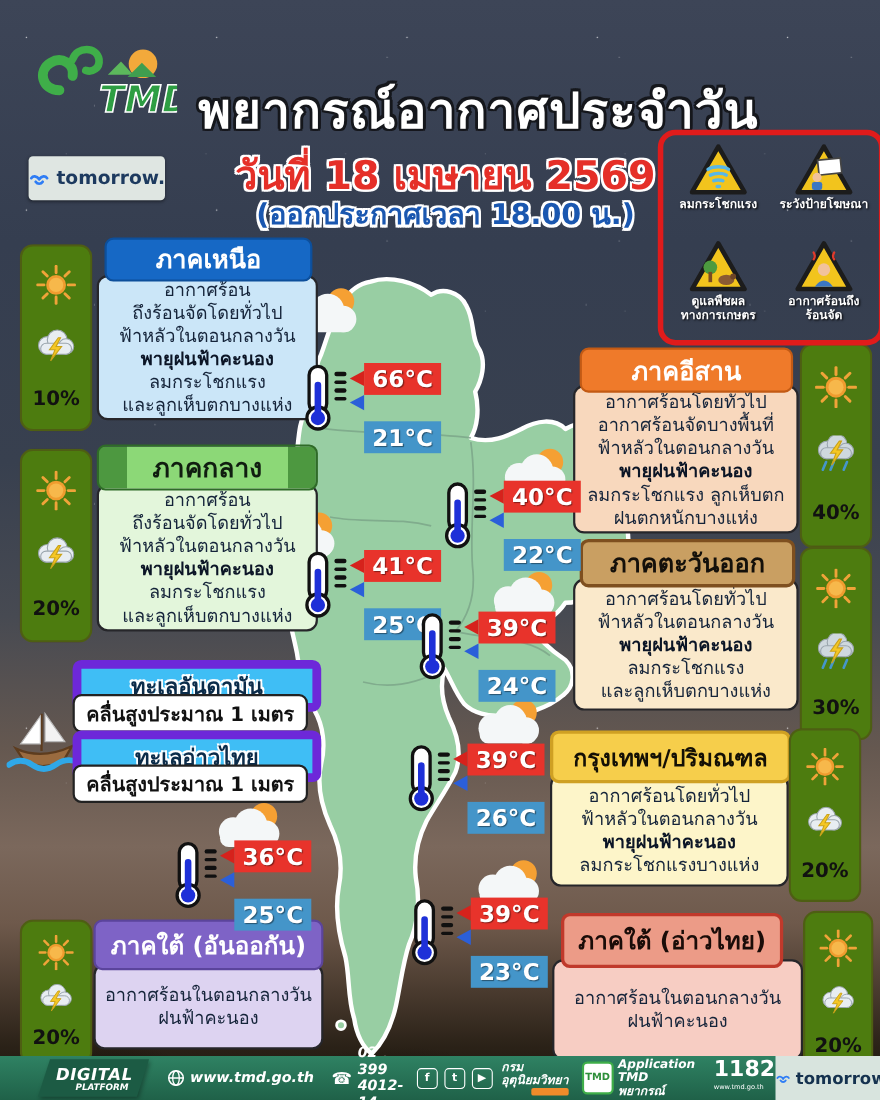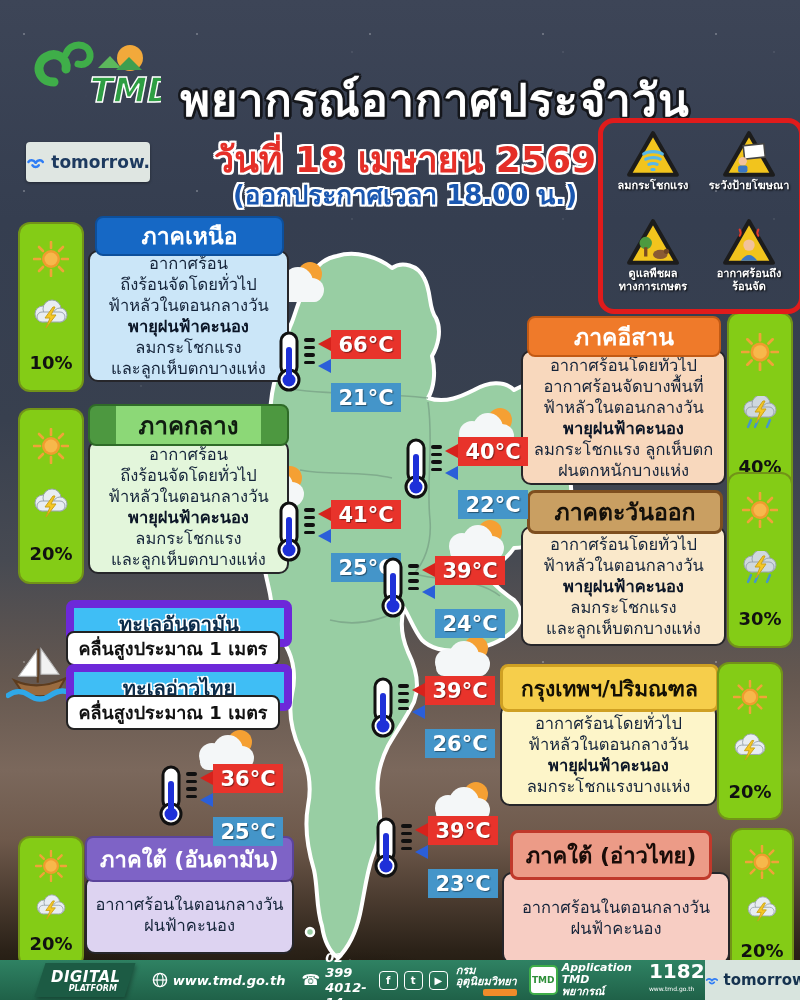--- a/index.html
+++ b/index.html
@@ -31,21 +31,21 @@
   .tomorrow-box{left:26px;top:142px;width:124px;height:40px;background:#dfe6e2;border-radius:4px;
     display:flex;align-items:center;justify-content:center;gap:6px;box-shadow:0 1px 3px rgba(0,0,0,.4);}
   .tomorrow-box span{font-weight:800;font-size:17px;color:#1d3a5f;}
   .tm-mark{width:22px;height:22px;}
   
   .warnbox{left:598px;top:118px;width:192px;height:176px;border:5px solid #e01b1b;border-radius:16px;
     display:grid;grid-template-columns:1fr 1fr;grid-template-rows:1fr 1fr;padding:6px 2px 4px;}
   .warn{display:flex;flex-direction:column;align-items:center;justify-content:flex-start;}
   .warn .lbl{color:#fff;font-weight:800;font-size:11px;line-height:13px;text-align:center;text-shadow:1px 1px 2px #000;}
   
-  .panel{background:#84cc16;border:2px solid rgba(80,40,30,.35);border-radius:12px;
+  .panel{background:#4d7c0f;border:2px solid rgba(80,40,30,.35);border-radius:12px;
     display:flex;flex-direction:column;align-items:center;justify-content:space-around;padding:6px 0;}
   .pct{font-weight:800;font-size:18px;color:#111;}
   .hdr{border-radius:8px;display:flex;align-items:center;justify-content:center;font-weight:800;z-index:5;}
   .bodybox{border:2px solid #26262a;border-radius:10px;z-index:4;display:flex;flex-direction:column;
     align-items:center;justify-content:center;text-align:center;}
   .bodybox div{font-size:16.5px;line-height:21px;color:#15243a;font-weight:500;}
   .bodybox div.b{font-weight:800;color:#0b1526;}
   
   .north-hdr{left:95px;top:216px;width:185px;height:36px;background:#1668c5;border:2px solid #0d4f9b;color:#fff;font-size:23px;}
   .north-body{left:88px;top:250px;width:197px;height:128px;background:#cbe6f8;}
@@ -386,21 +386,21 @@
 </div>
 
 <div class="abs hdr east-hdr">ภาคตะวันออก</div>
 <div class="abs bodybox east-body">
   <div>อากาศร้อนโดยทั่วไป</div>
   <div>ฟ้าหลัวในตอนกลางวัน</div>
   <div class="b">พายุฝนฟ้าคะนอง</div>
   <div>ลมกระโชกแรง</div>
   <div>และลูกเห็บตกบางแห่ง</div>
 </div>
-<div class="abs panel" style="left:727px;top:472px;width:62px;height:160px;z-index:5">
+<div class="abs panel" style="left:727px;top:497px;width:62px;height:160px;z-index:5">
   <svg width="36" height="36" viewBox="0 0 36 36">
       <g stroke="#f0a339" stroke-width="2.6" stroke-linecap="round">
         <line x1="18" y1="1" x2="18" y2="7"></line>
         <line x1="18" y1="29" x2="18" y2="35"></line>
         <line x1="1" y1="18" x2="7" y2="18"></line>
         <line x1="29" y1="18" x2="35" y2="18"></line>
         <line x1="6" y1="6" x2="10" y2="10"></line>
         <line x1="26" y1="26" x2="30" y2="30"></line>
         <line x1="6" y1="30" x2="10" y2="26"></line>
         <line x1="26" y1="10" x2="30" y2="6"></line>
@@ -490,21 +490,21 @@
       <g fill="#e8edf2" stroke="#9aa5ad" stroke-width="1">
         <circle cx="11" cy="15" r="8"></circle>
         <circle cx="20" cy="10" r="9"></circle>
         <circle cx="28" cy="16" r="7"></circle>
         <rect x="5" y="13" width="28" height="10" rx="5"></rect>
       </g>
       <polygon points="21,8 13,19 18,19 14,29 24,16 19,16 23,8" fill="#f6c724" stroke="#c9a21a" stroke-width="1"></polygon>
     </svg>
   <div class="pct">20%</div>
 </div>
-<div class="abs hdr sa-hdr">ภาคใต้ (อันดามัน)</div>
+<div class="abs hdr sa-hdr">ภาคใต้ (อันออกัน)</div>
 <div class="abs bodybox sa-body">
   <div>อากาศร้อนในตอนกลางวัน</div>
   <div>ฝนฟ้าคะนอง</div>
 </div>
 
 <div class="abs hdr sg-hdr">ภาคใต้ (อ่าวไทย)</div>
 <div class="abs bodybox sg-body">
   <div>อากาศร้อนในตอนกลางวัน</div>
   <div>ฝนฟ้าคะนอง</div>
 </div>

